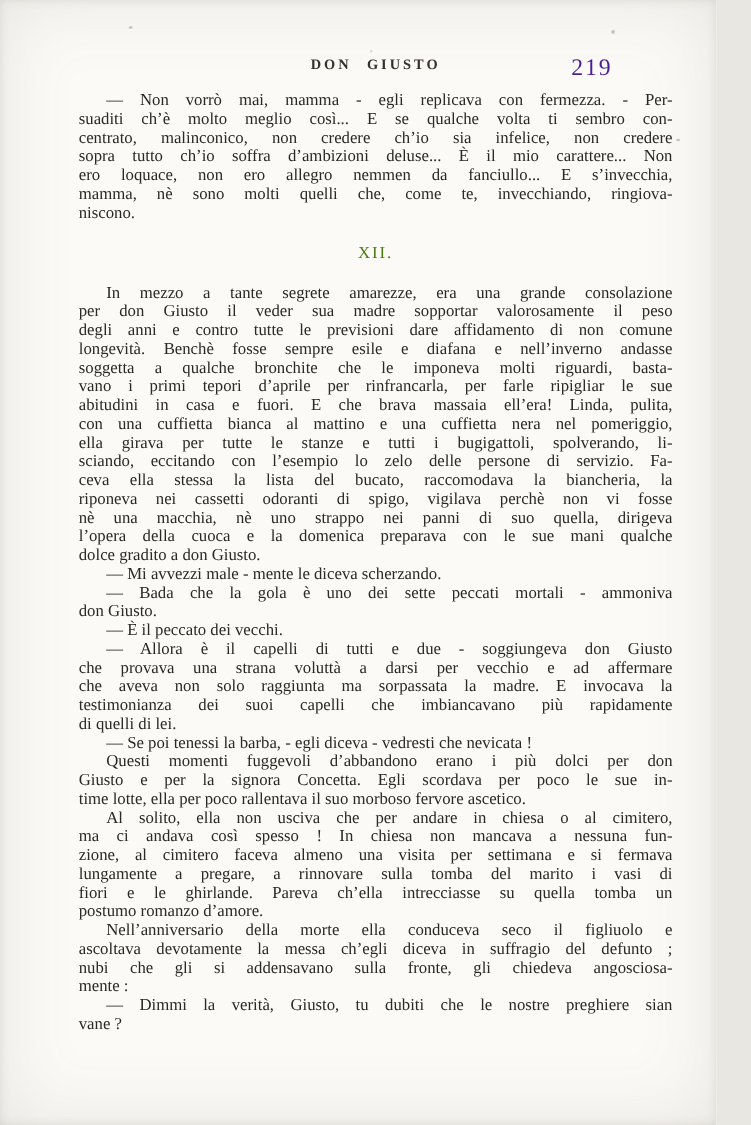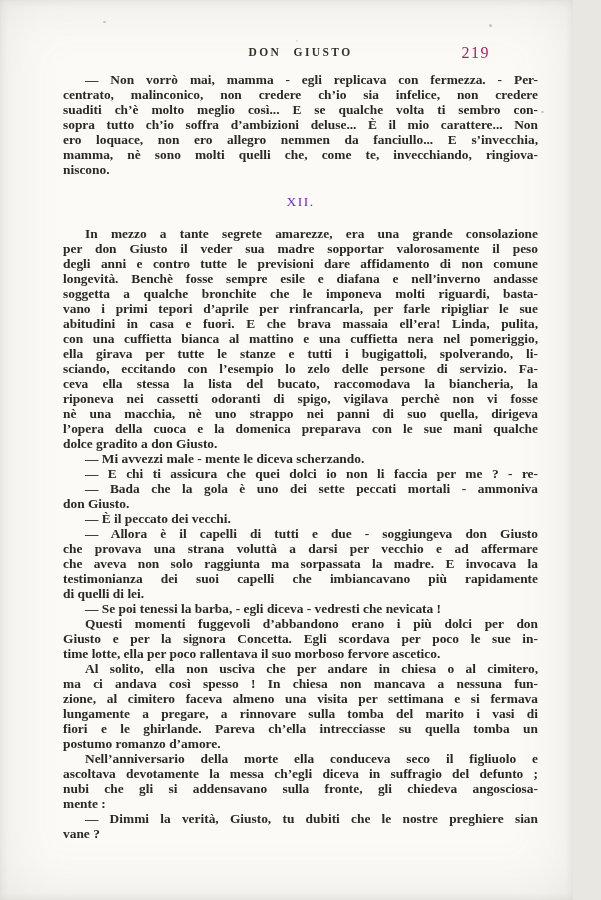--- a/index.html
+++ b/index.html
@@ -33,47 +33,46 @@
     font-size: 11.5px;
     font-weight: bold;
     letter-spacing: 2.4px;
     word-spacing: 7px;
     color: #363029;
   }
   .page-number {
     position: absolute;
     right: 48px;
     top: 0;
-    font-size: 16px;
+    font-size: 19px;
     letter-spacing: 1.5px;
-    color: #be185d;
+    color: #4c1d95;
   }
   .body-text {
     position: absolute;
     top: 72px;
     left: 63px;
     width: 475px;
   }
   .paragraph { margin: 0; }
   .line {
     font-size: 13.4px;
     line-height: 15px;
     text-align: justify;
     text-align-last: justify;
-    font-weight: bold;
   }
   .line.first { text-indent: 22px; }
   .line.last { text-align-last: left; }
   .section-heading {
     text-align: center;
     font-size: 13.5px;
     letter-spacing: 1.5px;
     margin: 17px 0 17px 0;
     line-height: 15px;
-    color: #6d28d9;
+    color: #4d7c0f;
   }
   .speck {
     position: absolute;
     border-radius: 50%;
     background: rgba(105, 99, 88, 0.35);
   }
   .speck.s1 { left: 103px; top: 21px; width: 3px; height: 2px; }
   .speck.s2 { left: 489px; top: 24px; width: 3px; height: 3px; }
   .speck.s3 { left: 541px; top: 111px; width: 3px; height: 2px; }
   .speck.s4 { left: 296px; top: 40px; width: 2px; height: 2px; opacity: .5; }
@@ -88,22 +87,22 @@
   <div class="speck s4"></div>
 
   <div class="header">
     <span class="running-title">DON GIUSTO</span>
     <span class="page-number">219</span>
   </div>
 
   <div class="body-text">
       <div class="paragraph">
         <div class="line first">— Non vorrò mai, mamma - egli replicava con fermezza. - Per-</div>
+        <div class="line">suaditi ch’è molto meglio così... E se qualche volta ti sembro con-</div>
         <div class="line">centrato, malinconico, non credere ch’io sia infelice, non credere</div>
-        <div class="line">suaditi ch’è molto meglio così... E se qualche volta ti sembro con-</div>
         <div class="line">sopra tutto ch’io soffra d’ambizioni deluse... È il mio carattere... Non</div>
         <div class="line">ero loquace, non ero allegro nemmen da fanciullo... E s’invecchia,</div>
         <div class="line">mamma, nè sono molti quelli che, come te, invecchiando, ringiova-</div>
         <div class="line last">niscono.</div>
       </div>
       <div class="section-heading">XII.</div>
       <div class="paragraph">
         <div class="line first">In mezzo a tante segrete amarezze, era una grande consolazione</div>
         <div class="line">per don Giusto il veder sua madre sopportar valorosamente il peso</div>
         <div class="line">degli anni e contro tutte le previsioni dare affidamento di non comune</div>
@@ -117,21 +116,20 @@
         <div class="line">ceva ella stessa la lista del bucato, raccomodava la biancheria, la</div>
         <div class="line">riponeva nei cassetti odoranti di spigo, vigilava perchè non vi fosse</div>
         <div class="line">nè una macchia, nè uno strappo nei panni di suo quella, dirigeva</div>
         <div class="line">l’opera della cuoca e la domenica preparava con le sue mani qualche</div>
         <div class="line last">dolce gradito a don Giusto.</div>
       </div>
       <div class="paragraph">
         <div class="line first last">— Mi avvezzi male - mente le diceva scherzando.</div>
       </div>
       <div class="paragraph">
-        <div class="line first">— E chi ti assicura che quei dolci io non li faccia per me ? - re-</div>
       </div>
       <div class="paragraph">
         <div class="line first">— Bada che la gola è uno dei sette peccati mortali - ammoniva</div>
         <div class="line last">don Giusto.</div>
       </div>
       <div class="paragraph">
         <div class="line first last">— È il peccato dei vecchi.</div>
       </div>
       <div class="paragraph">
         <div class="line first">— Allora è il capelli di tutti e due - soggiungeva don Giusto</div>

